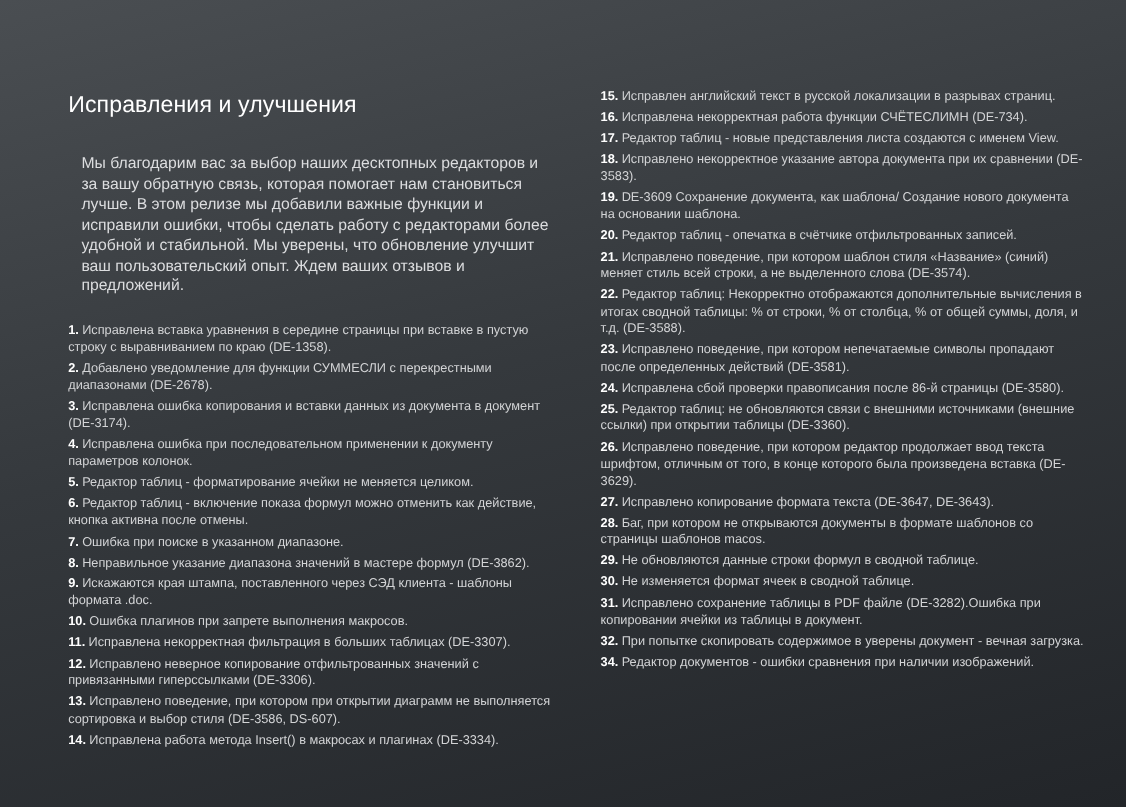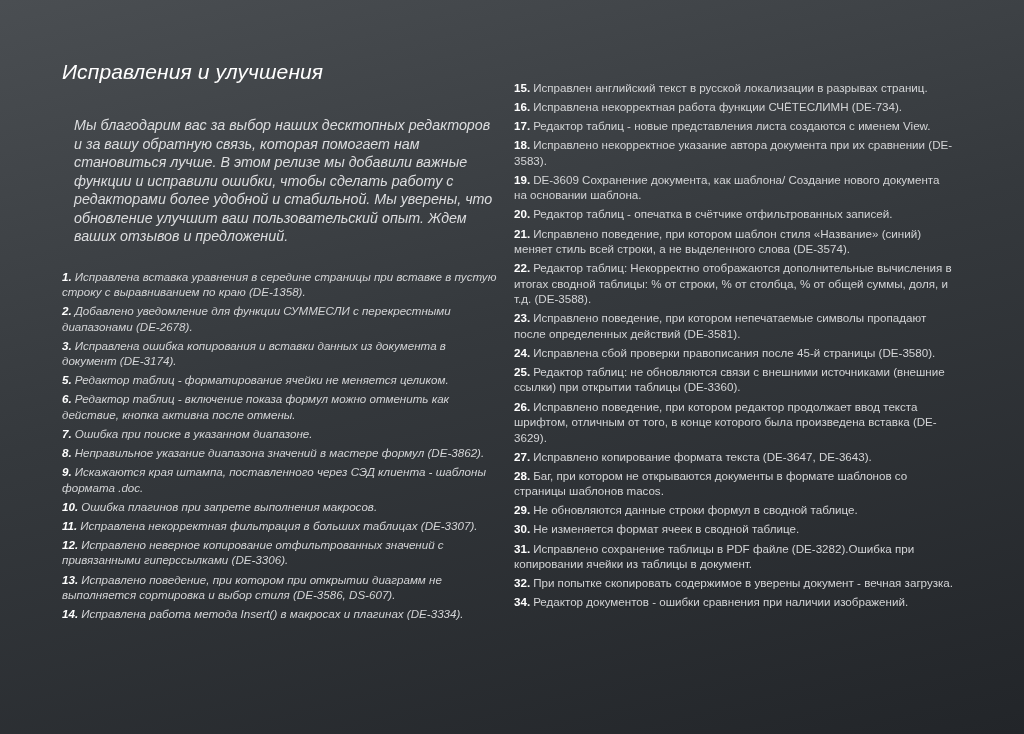--- a/index.html
+++ b/index.html
@@ -3,22 +3,22 @@
   <meta charset="utf-8">
   <style>
     html, body { margin: 0; padding: 0; }
     body {
       width: 1024px; height: 734px; overflow: hidden;
       background: linear-gradient(165deg, #4a4e52 0%, #35393d 45%, #222529 100%);
       font-family: "Liberation Sans", "DejaVu Sans", sans-serif;
       color: #d6d7d9;
       position: relative;
     }
-    .col-left { position: absolute; left: 62px; top: 58px; width: 440px; font-style: italic; }
-    .col-right { position: absolute; left: 514px; top: 80px; width: 440px; }
+    .col-left { position: absolute; left: 62px; top: 82px; width: 440px; }
+    .col-right { position: absolute; left: 546px; top: 80px; width: 440px; }
     h1 {
       margin: 0; font-size: 21px; font-weight: 500; color: #ffffff;
       letter-spacing: 0.1px; line-height: 28px;
     }
     .intro {
       margin: 30px 0 0 12px; font-size: 14.3px; line-height: 18.5px; color: #dcdddf;
     }
     .list { list-style: none; margin: 0; padding: 0; }
     .col-left .list { margin-top: 23px; }
     .item {
@@ -29,20 +29,21 @@
 </head>
 <body>
 
 <div class="col-left">
   <h1>Исправления и улучшения</h1>
   <p class="intro">Мы благодарим вас за выбор наших десктопных редакторов и за вашу обратную связь, которая помогает нам становиться лучше. В этом релизе мы добавили важные функции и исправили ошибки, чтобы сделать работу с редакторами более удобной и стабильной. Мы уверены, что обновление улучшит ваш пользовательский опыт. Ждем ваших отзывов и предложений.</p>
   <ul class="list" id="list-left">
       <li class="item"><span class="num">1.</span><span>Исправлена вставка уравнения в середине страницы при вставке в пустую строку с выравниванием по краю (DE-1358).</span></li>
       <li class="item"><span class="num">2.</span><span>Добавлено уведомление для функции СУММЕСЛИ с перекрестными диапазонами (DE-2678).</span></li>
       <li class="item"><span class="num">3.</span><span>Исправлена ошибка копирования и вставки данных из документа в документ (DE-3174).</span></li>
+      <li class="item"><span class="num">4.</span><span>Исправлена ошибка при последовательном применении к документу параметров колонок.</span></li>
       <li class="item"><span class="num">5.</span><span>Редактор таблиц - форматирование ячейки не меняется целиком.</span></li>
       <li class="item"><span class="num">6.</span><span>Редактор таблиц - включение показа формул можно отменить как действие, кнопка активна после отмены.</span></li>
       <li class="item"><span class="num">7.</span><span>Ошибка при поиске в указанном диапазоне.</span></li>
       <li class="item"><span class="num">8.</span><span>Неправильное указание диапазона значений в мастере формул (DE-3862).</span></li>
       <li class="item"><span class="num">9.</span><span>Искажаются края штампа, поставленного через СЭД клиента - шаблоны формата .doc.</span></li>
       <li class="item"><span class="num">10.</span><span>Ошибка плагинов при запрете выполнения макросов.</span></li>
       <li class="item"><span class="num">11.</span><span>Исправлена некорректная фильтрация в больших таблицах (DE-3307).</span></li>
       <li class="item"><span class="num">12.</span><span>Исправлено неверное копирование отфильтрованных значений с привязанными гиперссылками (DE-3306).</span></li>
       <li class="item"><span class="num">13.</span><span>Исправлено поведение, при котором при открытии диаграмм не выполняется сортировка и выбор стиля (DE-3586, DS-607).</span></li>
       <li class="item"><span class="num">14.</span><span>Исправлена работа метода Insert() в макросах и плагинах (DE-3334).</span></li>
@@ -53,21 +54,21 @@
   <ul class="list" id="list-right">
       <li class="item"><span class="num">15.</span><span>Исправлен английский текст в русской локализации в разрывах страниц.</span></li>
       <li class="item"><span class="num">16.</span><span>Исправлена некорректная работа функции СЧЁТЕСЛИМН (DE-734).</span></li>
       <li class="item"><span class="num">17.</span><span>Редактор таблиц - новые представления листа создаются с именем View.</span></li>
       <li class="item"><span class="num">18.</span><span>Исправлено некорректное указание автора документа при их сравнении (DE-3583).</span></li>
       <li class="item"><span class="num">19.</span><span>DE-3609 Сохранение документа, как шаблона/ Создание нового документа на основании шаблона.</span></li>
       <li class="item"><span class="num">20.</span><span>Редактор таблиц - опечатка в счётчике отфильтрованных записей.</span></li>
       <li class="item"><span class="num">21.</span><span>Исправлено поведение, при котором шаблон стиля «Название» (синий) меняет стиль всей строки, а не выделенного слова (DE-3574).</span></li>
       <li class="item"><span class="num">22.</span><span>Редактор таблиц: Некорректно отображаются дополнительные вычисления в итогах сводной таблицы: % от строки, % от столбца, % от общей суммы, доля, и т.д. (DE-3588).</span></li>
       <li class="item"><span class="num">23.</span><span>Исправлено поведение, при котором непечатаемые символы пропадают после определенных действий (DE-3581).</span></li>
-      <li class="item"><span class="num">24.</span><span>Исправлена сбой проверки правописания после 45-й страницы (DE-3580).</span></li>
+      <li class="item"><span class="num">24.</span><span>Исправлена сбой проверки правописания после 86-й страницы (DE-3580).</span></li>
       <li class="item"><span class="num">25.</span><span>Редактор таблиц: не обновляются связи с внешними источниками (внешние ссылки) при открытии таблицы (DE-3360).</span></li>
       <li class="item"><span class="num">26.</span><span>Исправлено поведение, при котором редактор продолжает ввод текста шрифтом, отличным от того, в конце которого была произведена вставка (DE-3629).</span></li>
       <li class="item"><span class="num">27.</span><span>Исправлено копирование формата текста (DE-3647, DE-3643).</span></li>
       <li class="item"><span class="num">28.</span><span>Баг, при котором не открываются документы в формате шаблонов со страницы шаблонов macos.</span></li>
       <li class="item"><span class="num">29.</span><span>Не обновляются данные строки формул в сводной таблице.</span></li>
       <li class="item"><span class="num">30.</span><span>Не изменяется формат ячеек в сводной таблице.</span></li>
       <li class="item"><span class="num">31.</span><span>Исправлено сохранение таблицы в PDF файле (DE-3282).Ошибка при копировании ячейки из таблицы в документ.</span></li>
       <li class="item"><span class="num">32.</span><span>При попытке скопировать содержимое в уверены документ - вечная загрузка.</span></li>
       <li class="item"><span class="num">34.</span><span>Редактор документов - ошибки сравнения при наличии изображений.</span></li>
     </ul>

